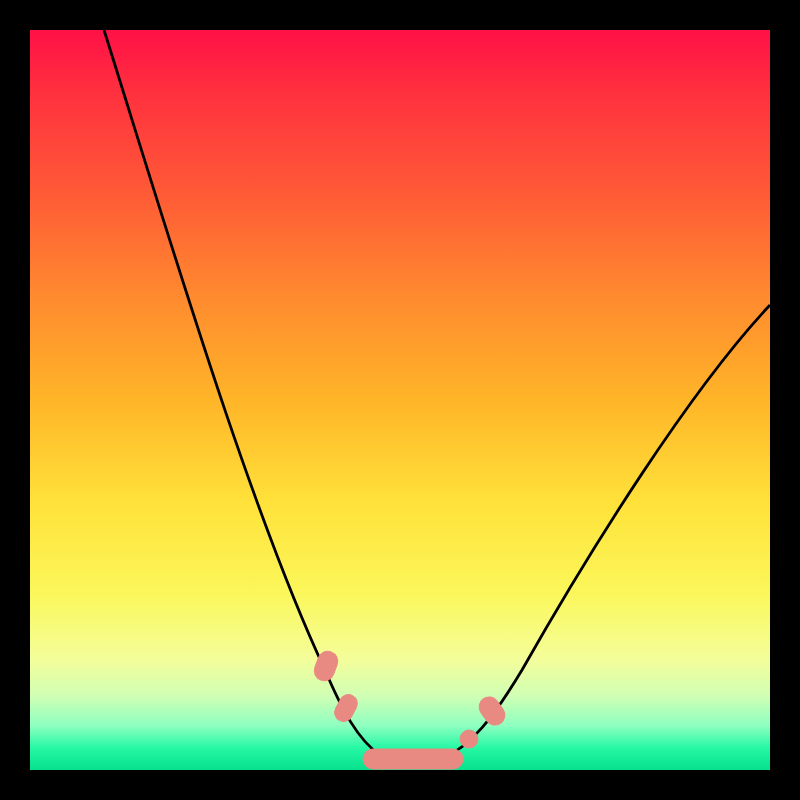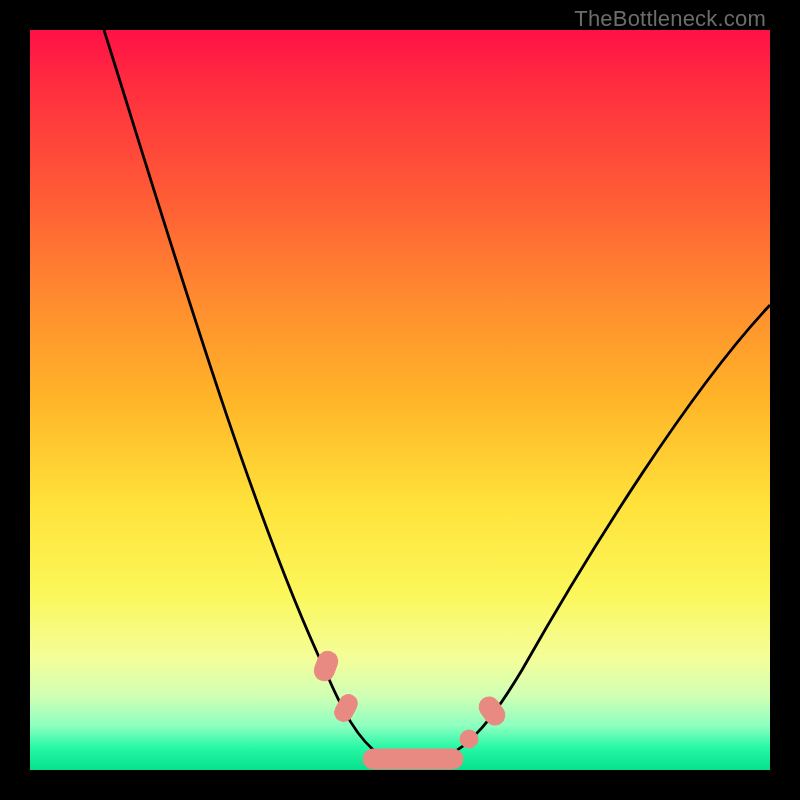--- a/index.html
+++ b/index.html
@@ -55,21 +55,20 @@
     top: 0;
     width: 740px;
     height: 740px;
     overflow: visible;
   }
 </style>
 </head>
 <body>
 
 <div class="frame">
-  <div class="watermark">TheBottleneck.com</div>
 
   <div class="plot-area">
     <svg class="curve" viewBox="0 0 740 740">
 
       <path fill="none" stroke="#000" stroke-width="2.8" d="M 74 0
                C 140 210, 220 480, 295 640
                C 312 680, 328 710, 350 725
                C 365 734, 395 734, 415 727
                C 440 716, 462 690, 492 640
                C 560 520, 660 360, 740 275"></path>

